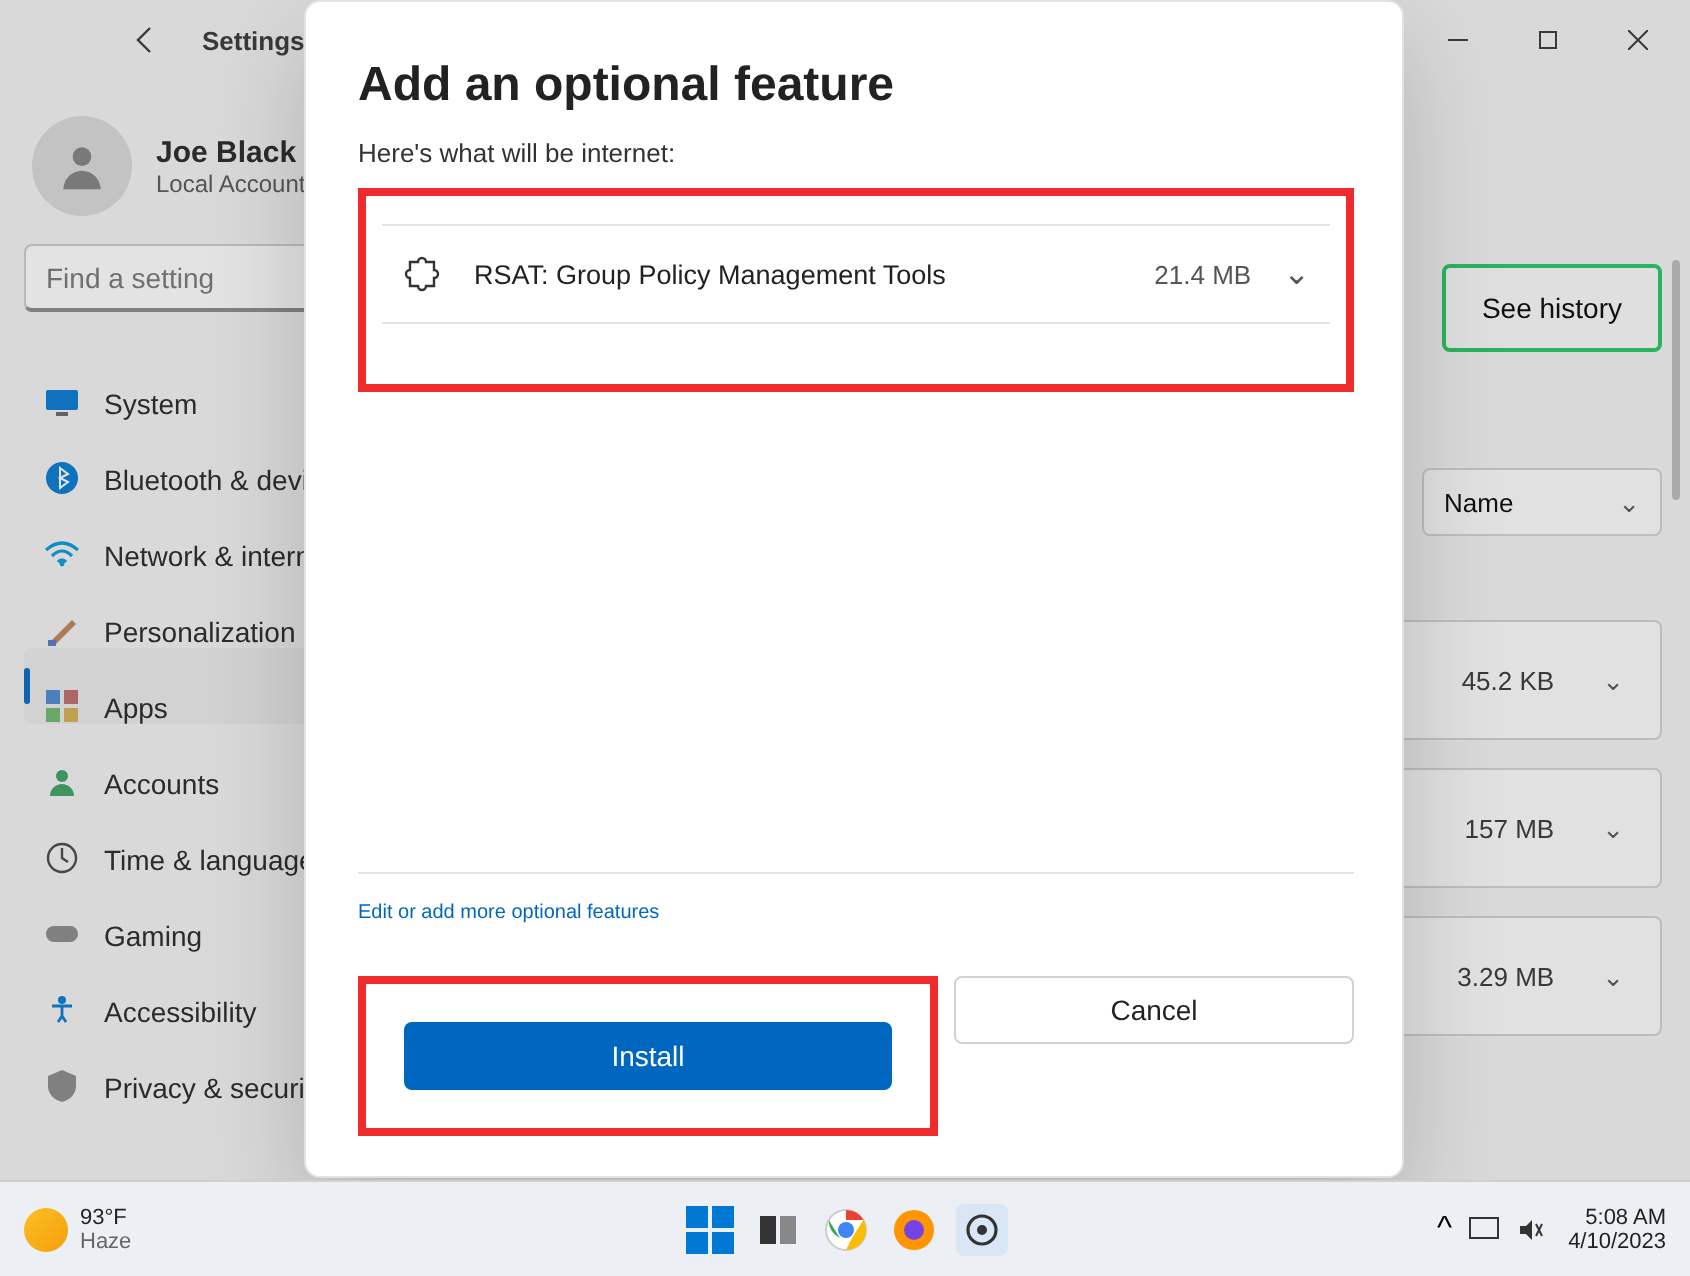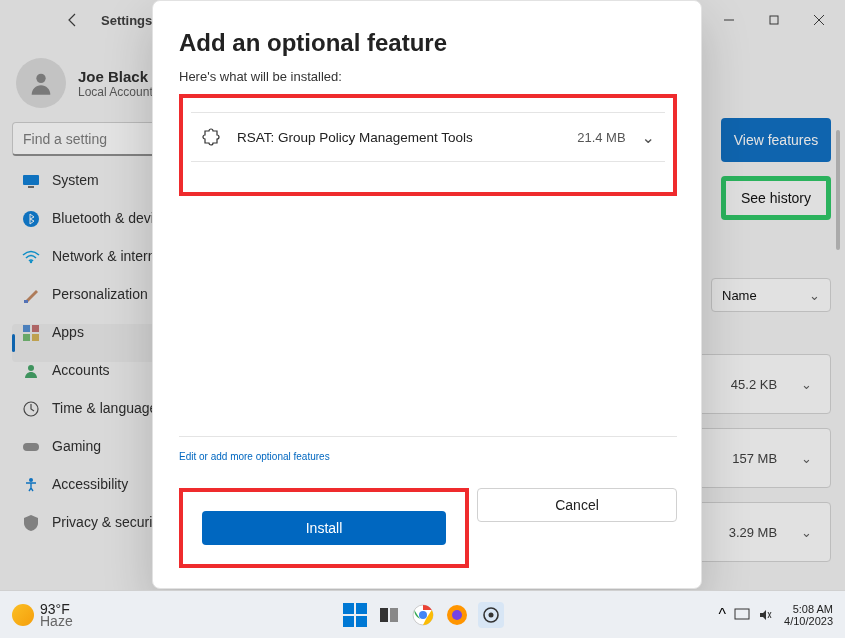--- a/index.html
+++ b/index.html
@@ -20,28 +20,28 @@
     .left-col { width: 300px; padding: 0 12px; }
     .profile { display: flex; align-items: center; gap: 12px; padding: 8px 4px 14px 4px; }
     .avatar { width: 50px; height: 50px; border-radius: 50%; background: #d9d9d9; display: flex; align-items: center; justify-content: center; }
     .avatar svg { width: 28px; height: 28px; fill: #808080; }
     .pname { font-size: 15px; font-weight: 600; color: #222; }
     .pacct { font-size: 12px; color: #555; }
 
     .search-box { height: 34px; background: #fff; border: 1px solid #ccc; border-bottom: 2px solid #888; border-radius: 4px; display: flex; align-items: center; padding: 0 10px; margin-bottom: 16px; }
     .search-box input { border: none; outline: none; width: 100%; font-size: 14px; background: transparent; }
 
-    .nav-item { display: flex; align-items: flex-start; gap: 12px; height: 38px; padding: 0 10px; border-radius: 4px; font-size: 14px; color: #222; position: relative; }
+    .nav-item { display: flex; align-items: flex-end; gap: 12px; height: 38px; padding: 0 10px; border-radius: 4px; font-size: 14px; color: #222; position: relative; }
     .nav-item.active { background: #eaeaea; }
     .nav-item.active::before { content: ""; position: absolute; left: 0; top: 10px; bottom: 10px; width: 3px; background: #0067c0; border-radius: 2px; }
     .nav-icon { width: 18px; height: 18px; display: flex; align-items: center; justify-content: center; }
 
     
     .right-col { flex: 1; padding: 0 14px 0 0; display: flex; flex-direction: column; gap: 14px; }
-    .big-btn { height: 44px; border: 5px solid #22c55e; border-radius: 4px; background: #fafafa; display: flex; align-items: center; justify-content: center; font-size: 14px; }
+    .big-btn { height: 44px; border: 2px solid #22c55e; border-radius: 4px; background: #fafafa; display: flex; align-items: center; justify-content: center; font-size: 14px; }
     .blue-btn { background: #0067c0; color: #fff; border: none; }
     .row-card { height: 60px; border: 1px solid #d1d1d1; border-radius: 4px; background: #fcfcfc; display: flex; align-items: center; justify-content: flex-end; padding: 0 18px; gap: 24px; font-size: 13px; color: #333; }
     .row-card .sz { font-size: 13px; }
     .sort-row { display: flex; justify-content: flex-end; }
     .sort-box { width: 120px; height: 34px; border: 1px solid #d1d1d1; border-radius: 4px; background: #fcfcfc; display: flex; align-items: center; justify-content: space-between; padding: 0 10px; font-size: 13px; }
 
     
     .overlay { position: absolute; inset: 0; background: rgba(0,0,0,0.05); pointer-events: none; }
     .overlay-inner { position: absolute; top: 0; bottom: 48px; left: 0; right: 0; background: rgba(120,120,120,0.12); }
 
@@ -63,21 +63,21 @@
     .btn-highlight { border: 4px solid #ef2b2d; padding: 19px; display: inline-block; }
     .btn-row { display: flex; gap: 8px; }
     .mbtn { height: 34px; width: 244px; border-radius: 4px; font-size: 14px; display: flex; align-items: center; justify-content: center; cursor: pointer; }
     .mbtn.primary { background: #0067c0; color: #fff; border: none; }
     .mbtn.secondary { background: #fff; border: 1px solid #d1d1d1; color: #222; }
 
     
     .taskbar { position: absolute; bottom: 0; left: 0; right: 0; height: 48px; background: #eceff3; border-top: 1px solid #d0d0d0; display: flex; align-items: center; }
     .tb-left { display: flex; align-items: center; gap: 6px; padding-left: 12px; }
     .weather-ic { width: 22px; height: 22px; border-radius: 50%; background: linear-gradient(135deg,#fbbf24,#f59e0b); }
-    .weather-txt { font-size: 14px; line-height: 12px; }
+    .weather-txt { font-size: 11px; line-height: 12px; }
     .weather-txt .t1 { color: #222; }
     .weather-txt .t2 { color: #666; }
     .tb-center { position: absolute; left: 50%; transform: translateX(-50%); display: flex; align-items: center; gap: 8px; }
     .tb-search { height: 32px; width: 150px; background: #fff; border: 1px solid #ccc; border-radius: 16px; display: flex; align-items: center; padding: 0 10px; gap: 8px; font-size: 13px; color: #555; }
     .tb-ic { width: 26px; height: 26px; border-radius: 4px; display: flex; align-items: center; justify-content: center; }
     .tb-right { margin-left: auto; display: flex; align-items: center; gap: 12px; padding-right: 12px; }
     .tray { display: flex; align-items: center; gap: 8px; }
     .clock { text-align: right; font-size: 11px; line-height: 12px; color: #222; }
     .start-logo { width: 24px; height: 24px; display: grid; grid-template-columns: 1fr 1fr; grid-template-rows: 1fr 1fr; gap: 2px; }
     .start-logo div { background: #0078d4; }
@@ -229,21 +229,20 @@
             <path d="M7 0 L14 3 V8 C14 12 11 15 7 16 C3 15 0 12 0 8 V3z" fill="#888"></path>
           </svg>
         </span>
       <span>Privacy &amp; security</span>
     </div>
   </div>
 
   <div class="right-col">
     <div style="display:flex; gap:14px; margin-top:68px;">
       <div style="flex:1"></div>
-      <div class="big-btn blue-btn" style="width:110px">View features</div>
     </div>
     <div style="display:flex; gap:14px;">
       <div style="flex:1"></div>
       <div class="big-btn" style="width:110px">See history</div>
     </div>
     <div style="height:30px"></div>
     <div class="sort-row">
       <div class="sort-box">
         <span>Name</span>
         <span class="chev">⌄</span>
@@ -268,21 +267,21 @@
 <div class="scroll-track">
     <div class="scroll-thumb"></div>
   </div>
 
 <div class="overlay">
     <div class="overlay-inner"></div>
   </div>
 
 <div class="modal">
   <h1>Add an optional feature</h1>
-  <div class="sub">Here's what will be installed:</div>
+  <div class="sub">Here's what will be internet:</div>
 
   <div class="feat-highlight">
     <div class="feat-row">
       <span class="feat-icon">
         <svg width="20" height="20" viewBox="0 0 20 20">
             <path d="M4 4h4a2 2 0 1 1 4 0h4v4a2 2 0 1 1 0 4v4h-4a2 2 0 1 1-4 0H4v-4a2 2 0 1 1 0-4z" stroke="#333" stroke-width="1.2" fill="none"></path>
           </svg>
       </span>
       <span class="feat-name">RSAT: Group Policy Management Tools</span>
       <span class="feat-size">21.4 MB</span>

